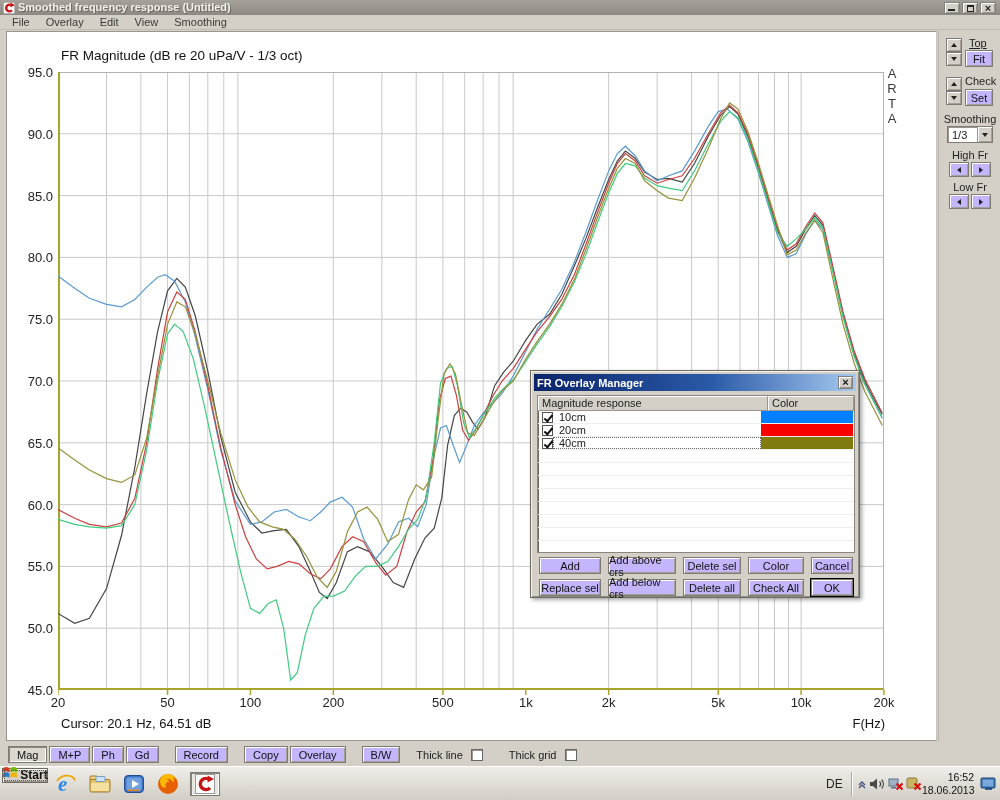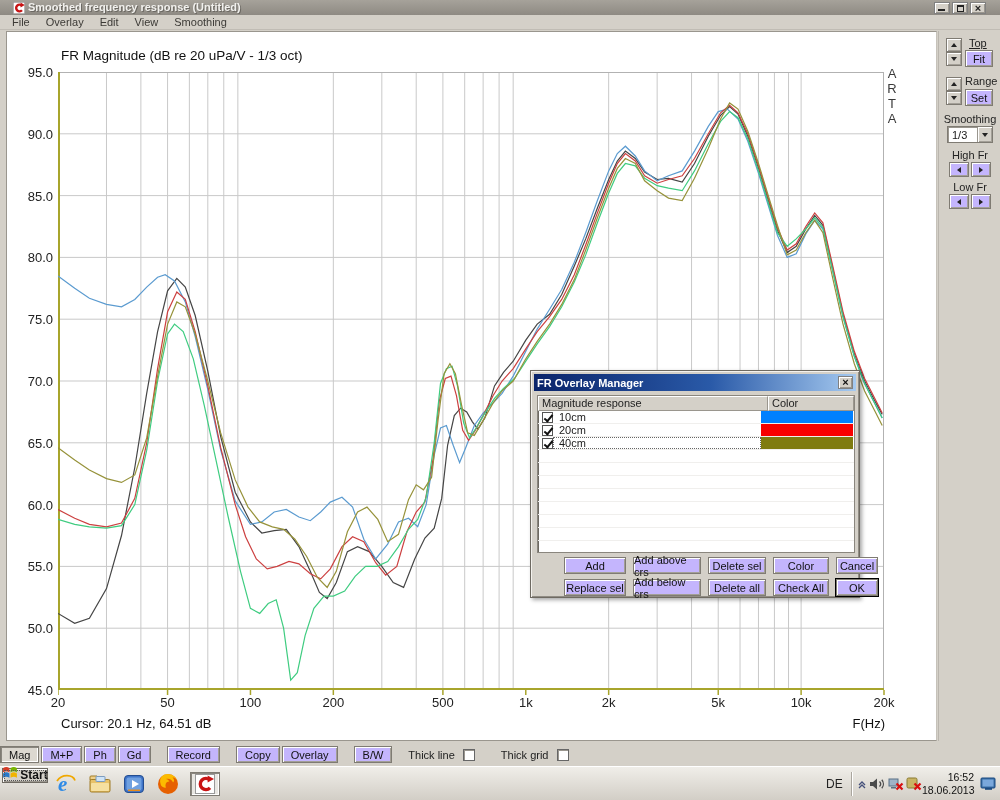--- a/index.html
+++ b/index.html
@@ -3,21 +3,21 @@
 <meta charset="utf-8">
 <style>
   html,body{margin:0;padding:0;background:#555;}
   *{box-sizing:border-box;}
   .screen{position:relative;width:1000px;height:800px;background:#d4d0c8;
           font-family:"Liberation Sans",sans-serif;font-size:11px;color:#1a1a1a;overflow:hidden;}
 
   
   .titlebar{position:absolute;left:0;top:0;width:1000px;height:15px;
             background:linear-gradient(180deg,#a6a29a,#8e8a83);
-            display:flex;align-items:center;padding:0 12px;}
+            display:flex;align-items:center;padding:0 2px;}
   .titlebar .ticon{width:12px;height:12px;margin:0 3px 0 1px;flex:0 0 auto;}
   .titlebar .ttext{color:#f2f1ee;font-weight:bold;font-size:11px;line-height:15px;
                    text-shadow:1px 1px 0 #6b6862;white-space:nowrap;flex:1;}
   .winbtns{display:flex;gap:2px;margin-right:2px;}
   .wbtn{width:16px;height:12px;background:#d4d0c8;border:1px solid #808080;
         box-shadow:inset 1px 1px 0 #fff,inset -1px -1px 0 #9a968e;
         display:flex;align-items:center;justify-content:center;font-size:9px;line-height:9px;
         font-weight:bold;color:#222;position:relative;}
   .glyph-min{position:absolute;left:3px;bottom:2px;width:7px;height:2px;background:#222;}
   .glyph-restore{position:absolute;left:4px;top:2px;width:7px;height:7px;border:1px solid #222;border-top-width:2px;background:#d4d0c8;}
@@ -80,27 +80,27 @@
   .hdr-color{flex:1;}
   .dlg-row{display:flex;align-items:center;height:13px;border-bottom:1px solid #f0efed;}
   .dlg-row .cb{width:11px;height:11px;background:#fff;border:1px solid #555;margin-left:4px;position:relative;flex:0 0 auto;}
   .dlg-row .cb.checked::after{content:"";position:absolute;left:3px;top:0px;width:3px;height:7px;
             border:solid #111;border-width:0 2px 2px 0;transform:rotate(40deg);}
   .dlg-row .rlabel{font-size:11px;padding-left:6px;width:208px;}
   .dlg-row .rlabel.selected{outline:1px dotted #666;outline-offset:-1px;}
   .dlg-row .swatch{flex:1;height:12px;margin-right:1px;}
   .dlg-buttons{position:absolute;left:8px;top:186px;width:314px;display:grid;
                grid-template-columns:62px 68px 58px 56px 42px;justify-content:space-between;
-               row-gap:5px;margin-left:25px;}
+               row-gap:5px;}
   .dlg-btn{height:17px;font-size:11px;}
   .dlg-btn.default{box-shadow:inset 1px 1px 0 #fff,inset -1px -1px 0 #a39f97,0 0 0 1px #000;}
 
   
   .toolbar{position:absolute;left:0;top:743px;width:1000px;height:23px;background:#d4d0c8;
-           display:flex;align-items:center;}
+           display:flex;align-items:center;padding-left:8px;}
   .tb-group{display:flex;margin-right:14px;}
   .tb-btn{height:17px;padding:0 8px;margin-right:2px;font-size:11px;}
   .tb-btn.pressed{box-shadow:inset 1px 1px 0 #8a867e,inset -1px -1px 0 #fff;background:#dcd8d0;}
   .tb-check{display:flex;align-items:center;margin-right:26px;font-size:11px;color:#222;}
   .tb-check .box{width:12px;height:12px;background:#fff;border:1px solid #666;
                  box-shadow:inset 1px 1px 0 #9a968e;margin-left:8px;}
 
   
   .taskbar{position:absolute;left:0;top:766px;width:1000px;height:34px;
            background:linear-gradient(180deg,#f0eee9,#d2cec6);border-top:1px solid #fff;}
@@ -247,21 +247,21 @@
     <div class="btn3d" style="position:absolute;left:26px;top:19px;width:28px;height:17px;">Fit</div>
 
     <div class="spinner" style="left:7px;top:46px;">
       <span class="spin-btn">
           <span class="arr-up"></span>
         </span>
       <span class="spin-btn">
           <span class="arr-dn"></span>
         </span>
     </div>
-    <div class="rp-label" style="left:26px;top:44px;">Range</div>
+    <div class="rp-label" style="left:26px;top:44px;">Check</div>
     <div class="btn3d" style="position:absolute;left:26px;top:58px;width:28px;height:17px;">Set</div>
 
     <div class="rp-label" style="left:4px;top:82px;width:54px;text-align:center;">Smoothing</div>
     <div class="combo" style="left:8px;top:95px;width:46px;">
       <span class="val">1/3</span>
       <span class="drop">
           <span class="arr-dn"></span>
         </span>
     </div>
 

